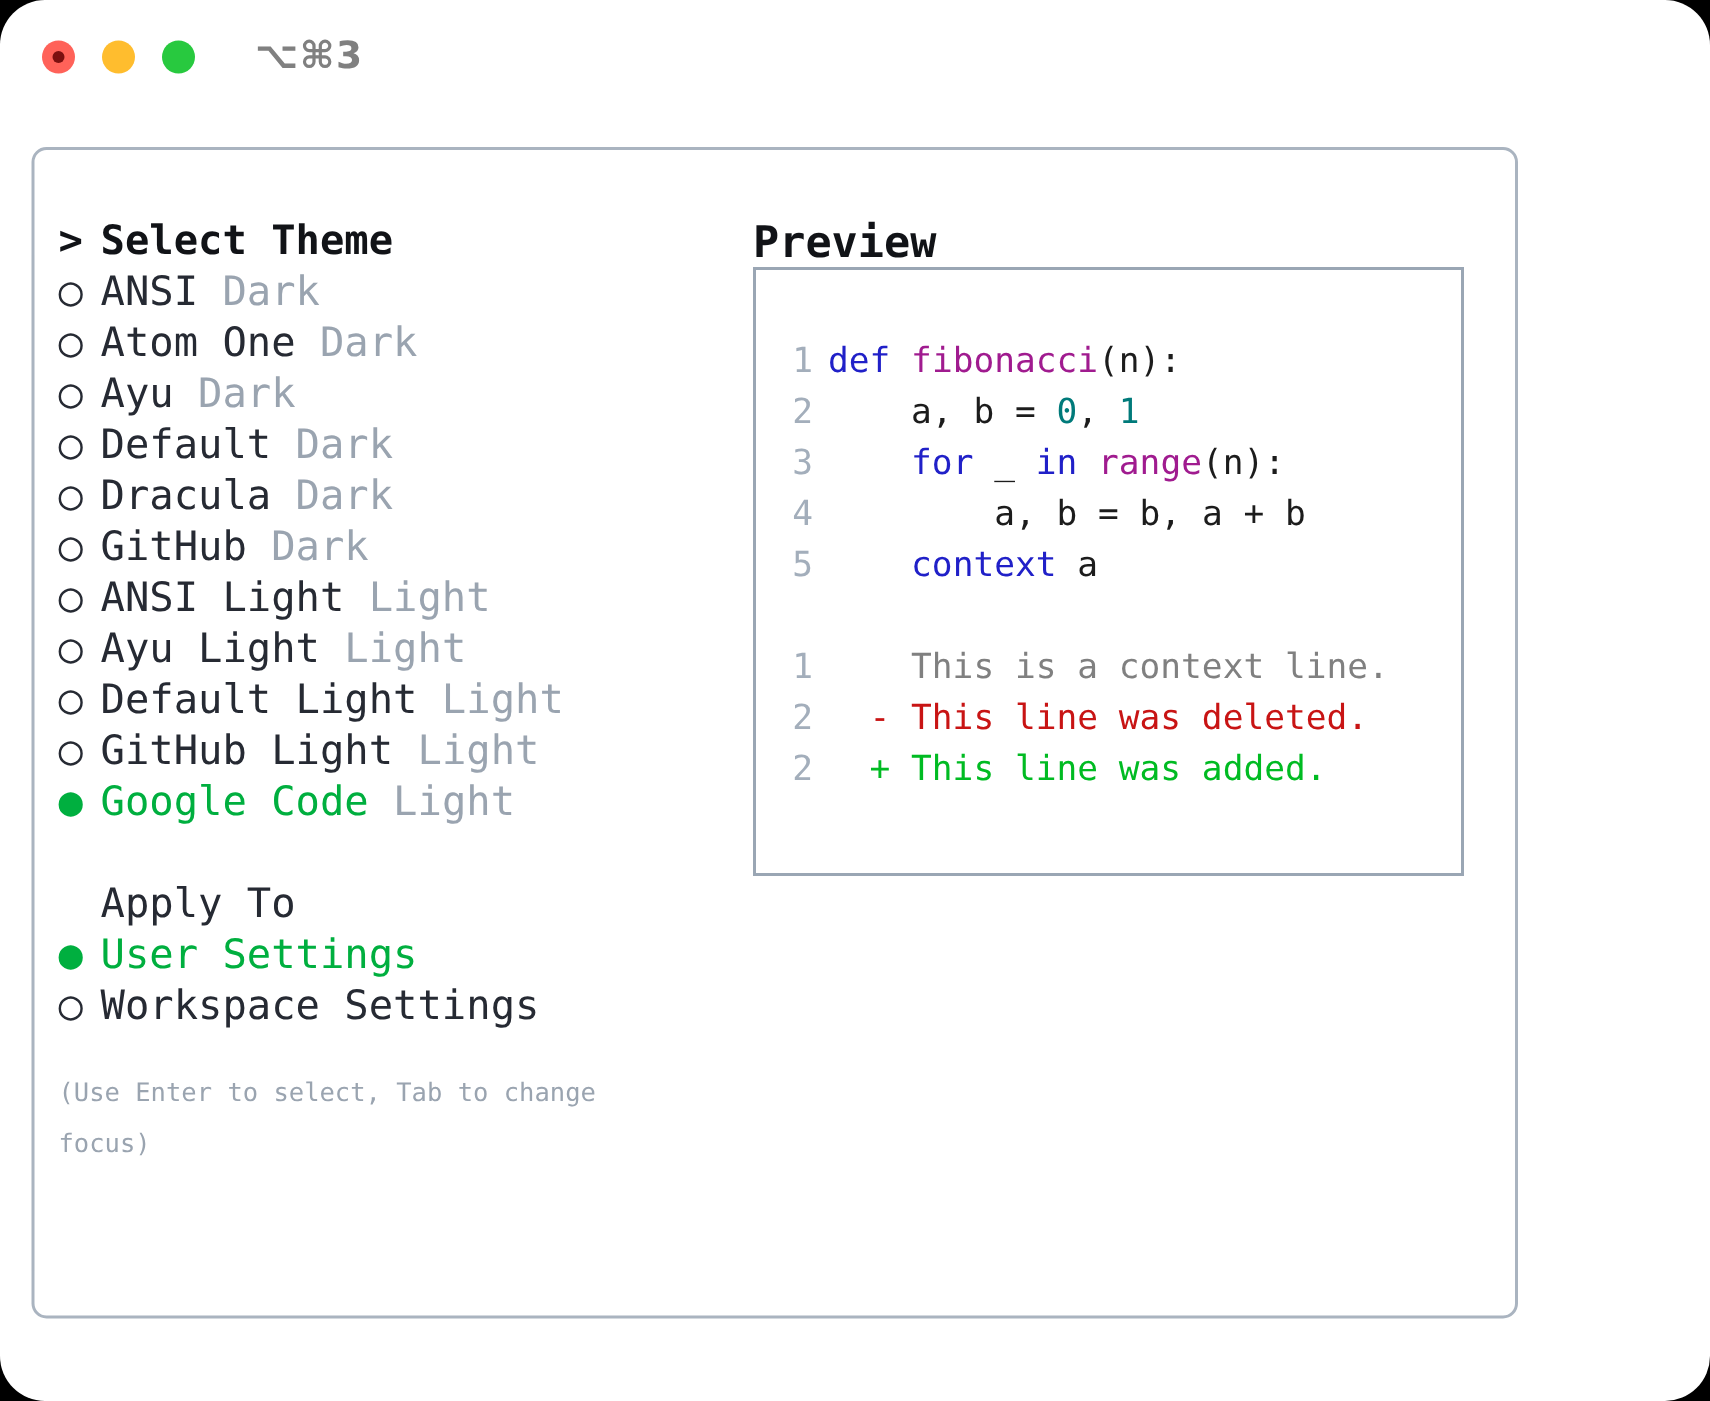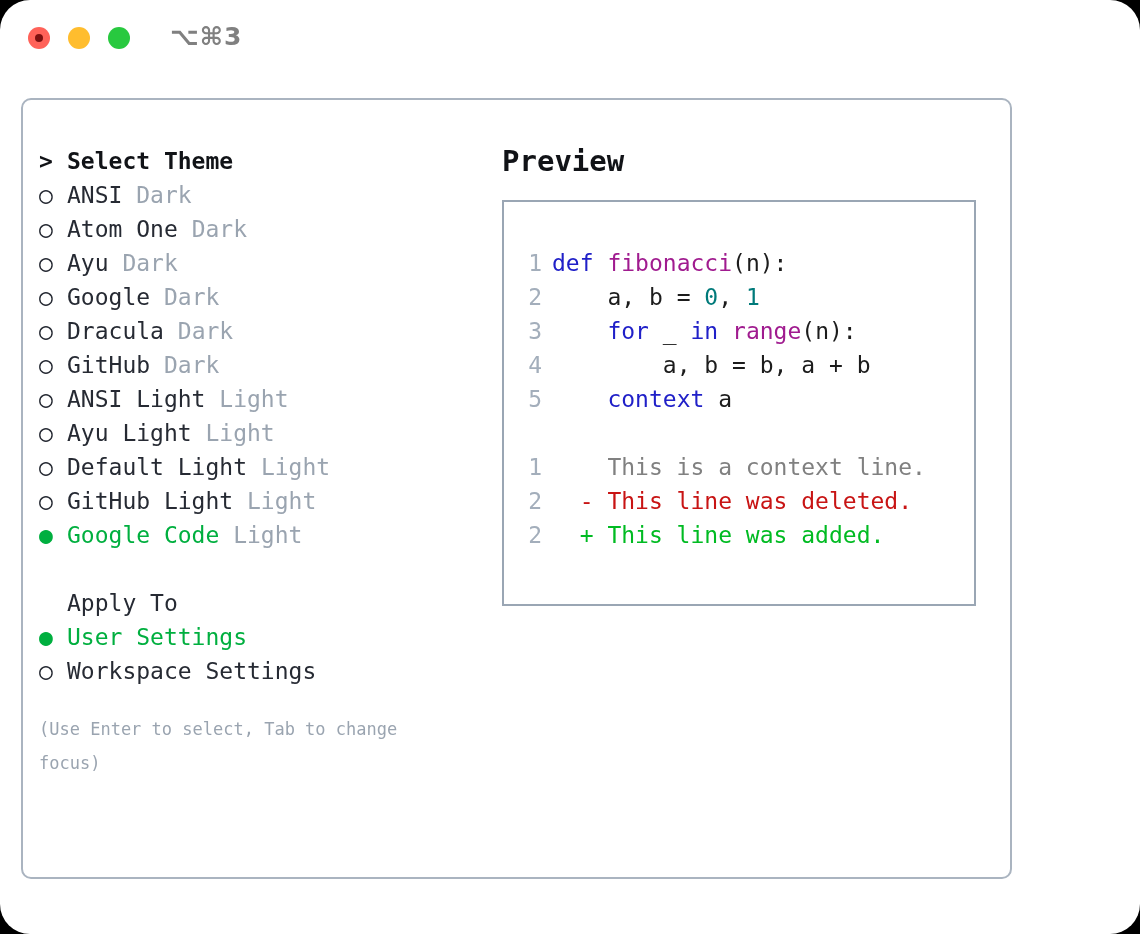--- a/index.html
+++ b/index.html
@@ -77,21 +77,21 @@
   
   #left-col {
     position: absolute;
     left: 16px;
     top: 44px;
     width: 440px;
   }
   .row {
     height: 34px;
     line-height: 34px;
-    font-size: 23px;
+    font-size: 27px;
     white-space: pre;
     color: #262a33;
   }
   .row .marker {
     display: inline-block;
     width: 28px;
   }
   .section-head {
     font-weight: bold;
     color: #111317;
@@ -117,21 +117,20 @@
     top: 44px;
     width: 480px;
   }
   #preview-label {
     font-size: 29px;
     font-weight: bold;
     color: #111317;
     line-height: 34px;
   }
   #preview-box {
-    margin-top: 22px;
     width: 474px;
     height: 406px;
     border: 2px solid #9aa6b4;
     box-sizing: border-box;
     background: #ffffff;
     position: relative;
   }
   #code-area {
     position: absolute;
     left: 12px;
@@ -175,21 +174,21 @@
   <div id="panel">
 
     <div id="left-col">
 
       <div class="row section-head"><span class="marker">&gt;</span><span>Select Theme</span></div>
 
       <div id="theme-items">
           <div class="row"><span class="marker">○</span><span>ANSI </span><span class="variant">Dark</span></div>
           <div class="row"><span class="marker">○</span><span>Atom One </span><span class="variant">Dark</span></div>
           <div class="row"><span class="marker">○</span><span>Ayu </span><span class="variant">Dark</span></div>
-          <div class="row"><span class="marker">○</span><span>Google </span><span class="variant">Dark</span></div>
+          <div class="row"><span class="marker">○</span><span>Default </span><span class="variant">Dark</span></div>
           <div class="row"><span class="marker">○</span><span>Dracula </span><span class="variant">Dark</span></div>
           <div class="row"><span class="marker">○</span><span>GitHub </span><span class="variant">Dark</span></div>
           <div class="row"><span class="marker">○</span><span>ANSI Light </span><span class="variant">Light</span></div>
           <div class="row"><span class="marker">○</span><span>Ayu Light </span><span class="variant">Light</span></div>
           <div class="row"><span class="marker">○</span><span>Default Light </span><span class="variant">Light</span></div>
           <div class="row"><span class="marker">○</span><span>GitHub Light </span><span class="variant">Light</span></div>
           <div class="row"><span class="marker sel-dot">●</span><span class="sel-label">Google Code </span><span class="variant">Light</span></div>
         </div>
 
       <div id="applyto-block">

